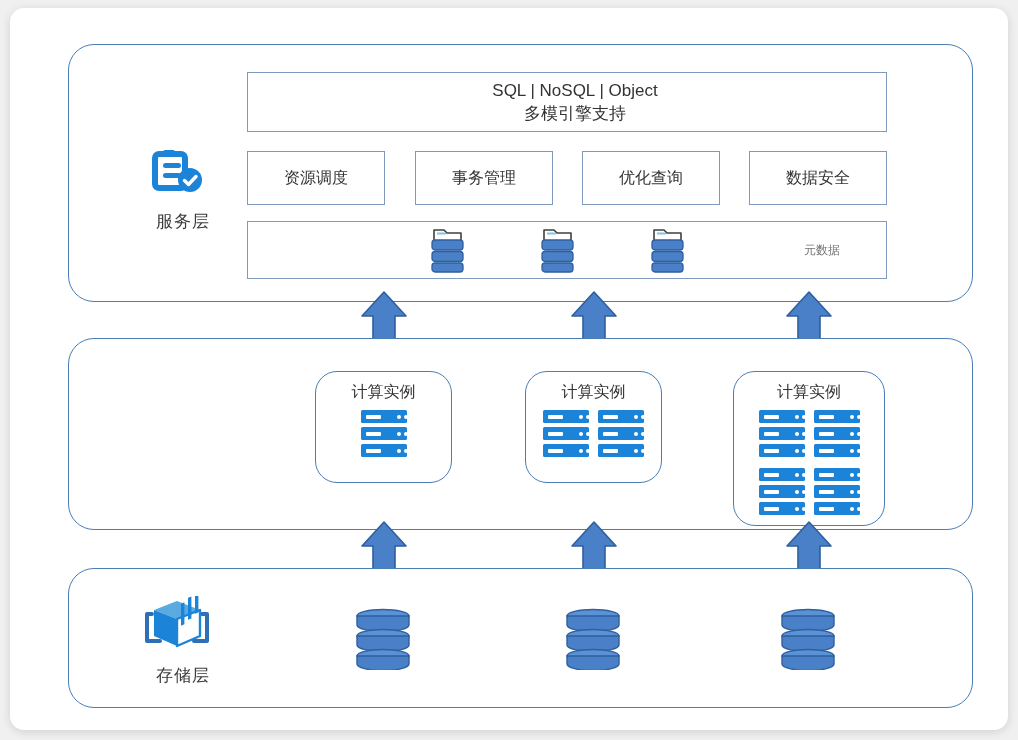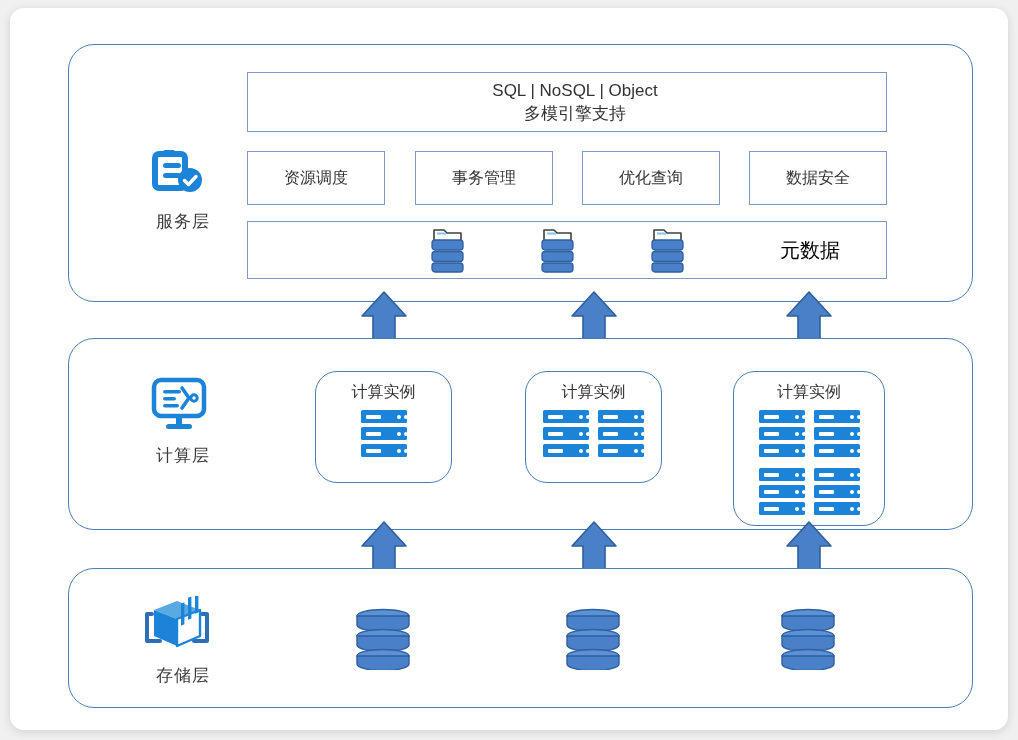--- a/index.html
+++ b/index.html
@@ -76,21 +76,21 @@
     left: 237px; top: 213px; width: 640px; height: 58px;
   }
   #svc-meta .meta-icons {
     position: absolute; left: 180px; top: 50%;
     transform: translateY(-50%);
     display: flex; gap: 68px;
   }
   #svc-meta .meta-text {
     position: absolute; right: 46px; top: 50%;
     transform: translateY(-50%);
-    font-size: 20px; color: #000000;
+    font-size: 12px; color: #737373;
   }
 
   
   .ci {
     position: absolute;
     border: 1.4px solid #4a7db5;
     border-radius: 22px;
     background: #ffffff;
   }
   .ci .ci-title {
@@ -231,35 +231,20 @@
     </svg>
   </div>
   <div class="arrow" style="left:773px; top:282px;">
     <svg width="52" height="82" viewBox="0 0 52 82">
       <path d="M26 2 L48 26 H37 V56 H48 L26 80 L4 56 H15 V26 H4 Z" fill="#4a80c8" stroke="#2e5f9e" stroke-width="1.6" stroke-linejoin="round"></path>
     </svg>
   </div>
 
   <div class="layer" id="layer-compute"></div>
 
-  <div class="layer-label ui-text" id="label-compute">
-    <span class="lbl-icon">
-      <svg width="62" height="58" viewBox="0 0 62 58">
-        <rect x="6" y="4" width="50" height="36" rx="7" fill="none" stroke="#1b84d8" stroke-width="4.5"></rect>
-        <rect x="15" y="14" width="18" height="3.6" rx="1.8" fill="#1b84d8"></rect>
-        <rect x="15" y="21" width="13" height="3.6" rx="1.8" fill="#1b84d8"></rect>
-        <rect x="15" y="28" width="16" height="3.6" rx="1.8" fill="#1b84d8"></rect>
-        <path d="M34 12 L41 22 L34 32" fill="none" stroke="#1b84d8" stroke-width="3.6" stroke-linecap="round" stroke-linejoin="round"></path>
-        <circle cx="46" cy="22" r="3.2" fill="none" stroke="#1b84d8" stroke-width="3"></circle>
-        <rect x="28" y="40" width="6" height="9" fill="#1b84d8"></rect>
-        <rect x="18" y="48" width="26" height="5" rx="2.5" fill="#1b84d8"></rect>
-      </svg>
-    </span>
-    <span class="lbl-text">计算层</span>
-  </div>
 
   <div class="ci" id="ci-1">
     <div class="ci-title">计算实例</div>
     <div class="ci-servers">
       <div class="srv-group">
         <div class="srv-row">
               <span class="srv"></span>
             </div>
         <div class="srv-row">
               <span class="srv"></span>

